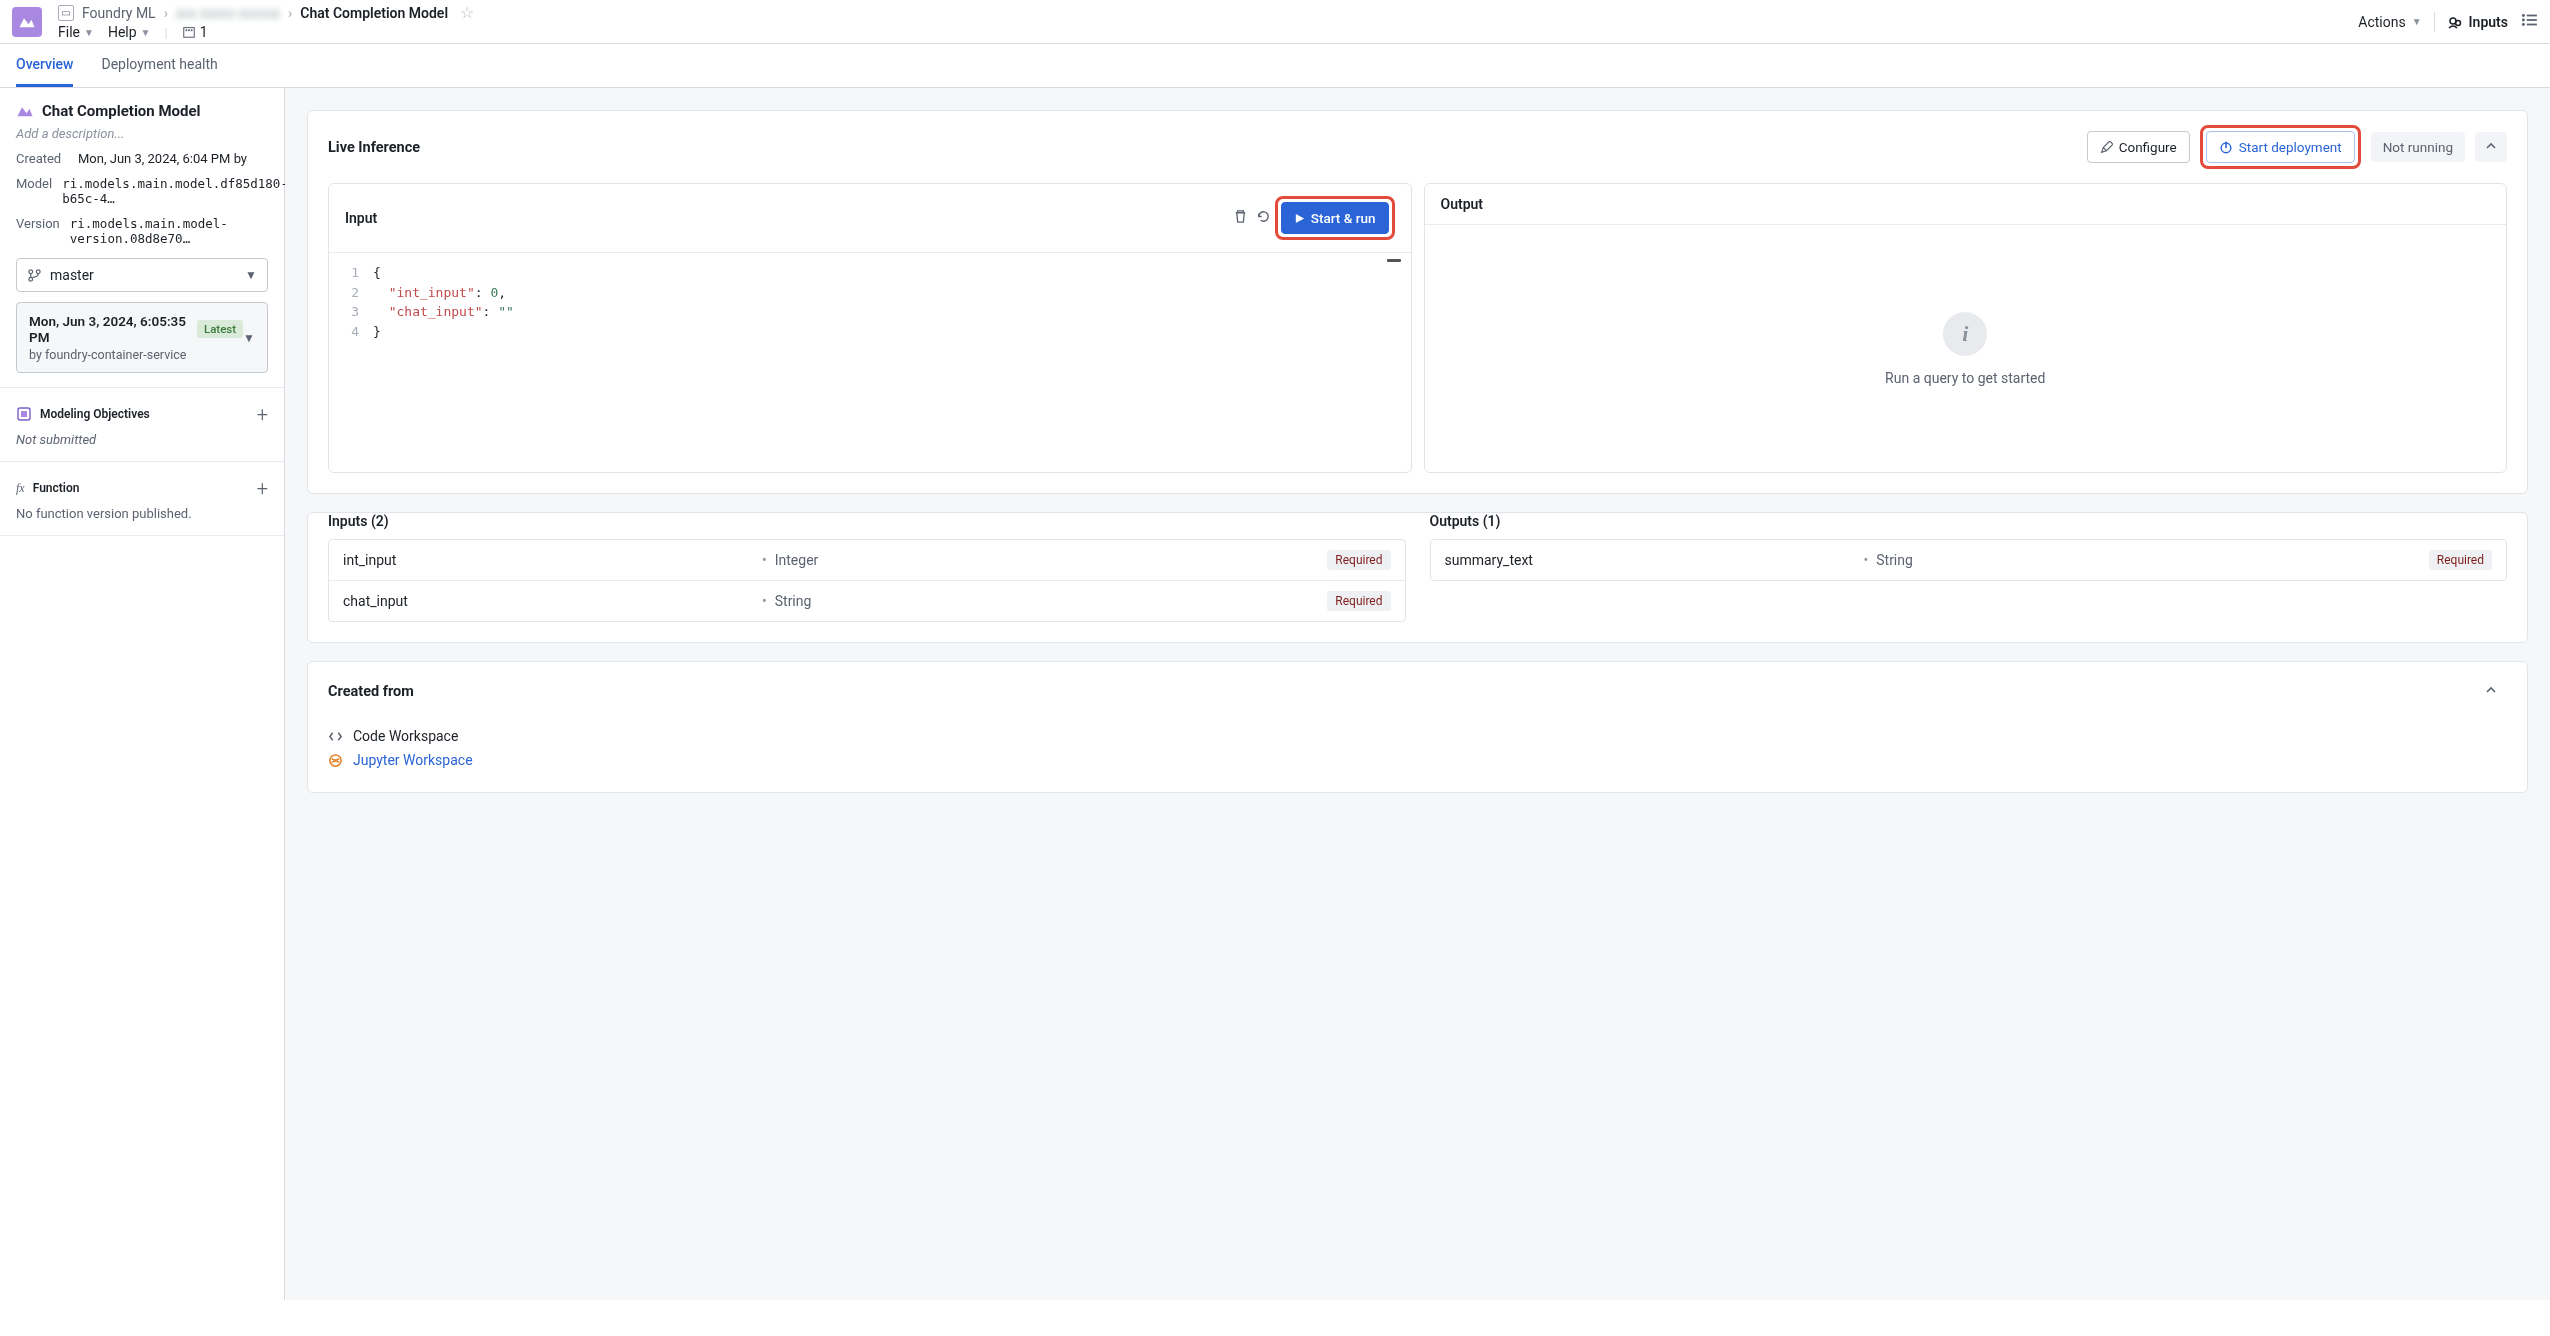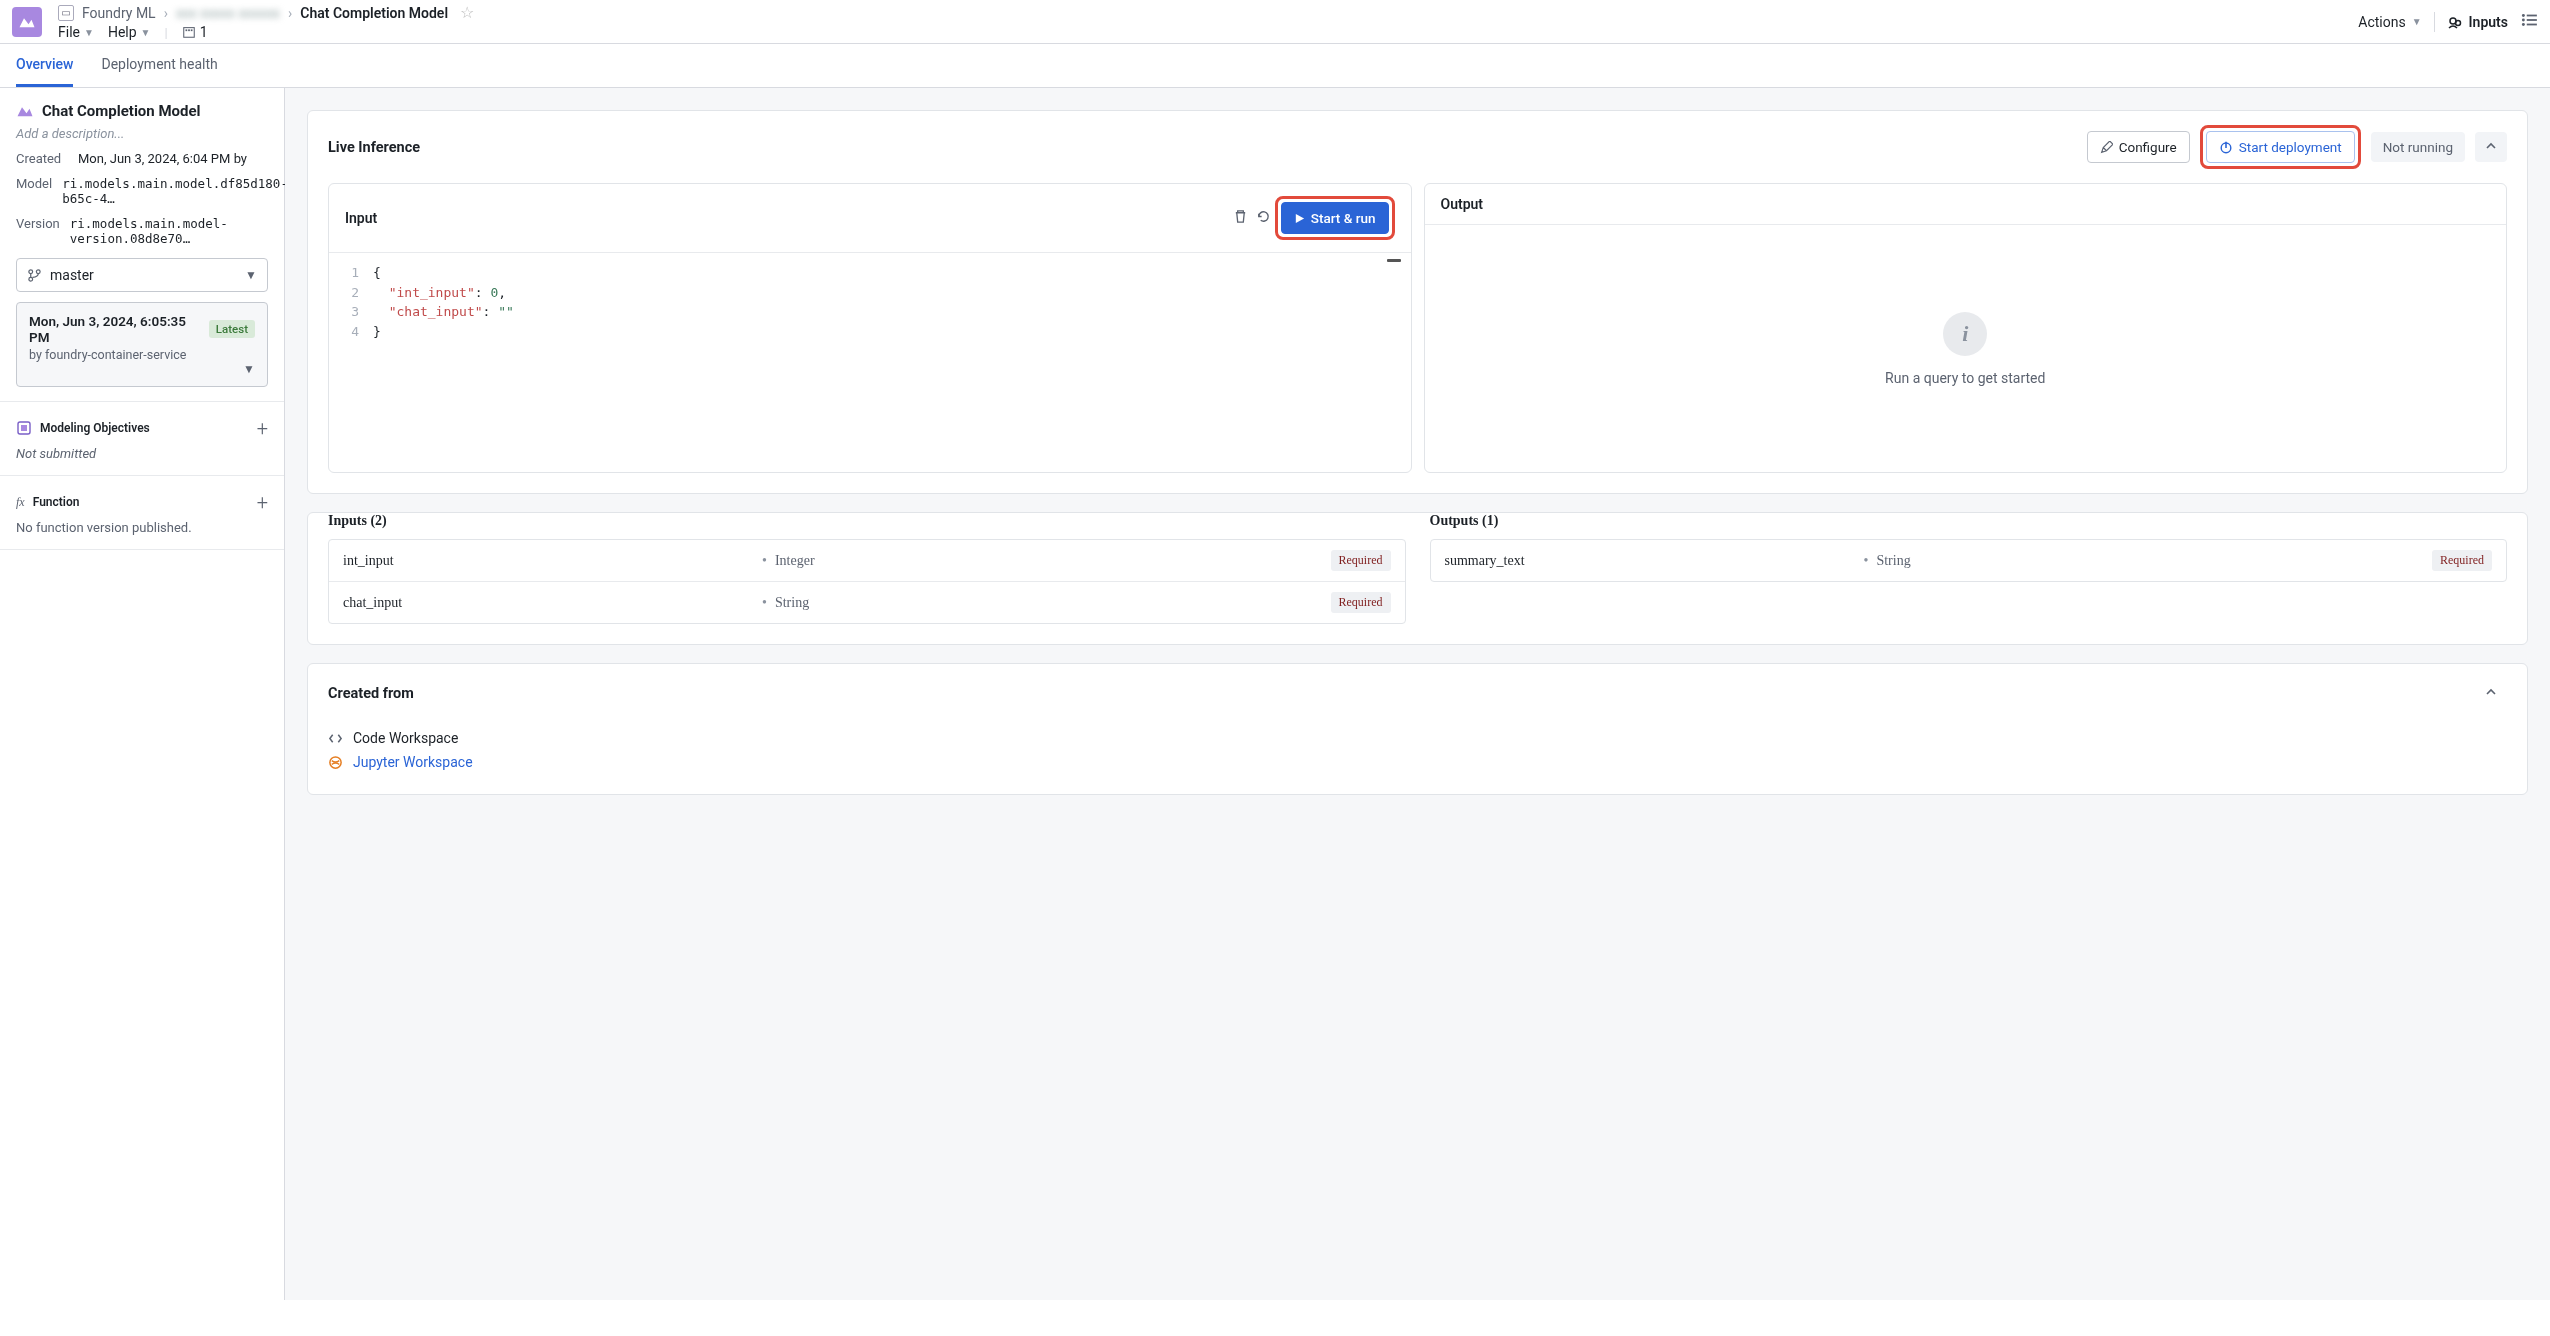--- a/index.html
+++ b/index.html
@@ -40,21 +40,21 @@
 .side-title { font-weight: 700; font-size: 15px; color: #1c2127; }
 .purple-icon { width: 18px; height: 14px; }
 .side-desc { color: #8a929e; font-style: italic; margin-top: 6px; font-size: 13px; }
 .meta-row { display: flex; gap: 10px; margin-top: 10px; font-size: 13px; }
 .meta-label { color: #5c6370; width: 52px; }
 .meta-val { color: #1c2127; }
 .mono { font-family: monospace; font-size: 12.5px; }
 .select-box { margin-top: 12px; border: 1px solid #c5c9d0; border-radius: 4px; padding: 8px 10px; display: flex; align-items: center; gap: 8px; cursor: pointer; background:#fff; }
 .select-box-branch { }
 .select-caret { margin-left: auto; color: #5c6370; font-size: 12px; }
-.version-box { margin-top: 10px; border: 1px solid #c5c9d0; border-radius: 4px; padding: 10px 12px; display: flex; align-items: center; cursor: pointer; background:#f6f7f9;flex-direction:column; }
+.version-box { margin-top: 10px; border: 1px solid #c5c9d0; border-radius: 4px; padding: 10px 12px; display: flex; align-items: center; cursor: pointer; background:#f6f7f9; }
 .version-left { flex: 1; }
 .version-time { font-size: 13.5px; font-weight: 600; color: #1c2127; display:flex; align-items:center; gap:10px;}
 .badge-latest { background: #d9ead9; color: #3b7a3b; font-size: 11.5px; padding: 2px 7px; border-radius: 3px; font-weight:500;}
 .version-by { font-size: 12.5px; color: #5c6370; margin-top:2px;}
 .side-section-header { display: flex; align-items: center; justify-content: space-between; }
 .side-section-title { display: flex; align-items: center; gap: 8px; font-weight: 600; font-size: 12px; }
 .plus-btn { color: #5c6370; font-size: 20px; cursor: pointer; font-weight:300;}
 .side-muted { color: #5c6370; font-style: italic; font-size: 13px; margin-top: 6px; }
 .fx-icon { font-style: italic; font-family: serif; font-weight: 500; color:#5c6370;}
 
@@ -85,21 +85,21 @@
 .tok-num { color: #3b7a5a; }
 .tok-str { color: #3b7a5a; }
 .tok-punc { color: #1c2127; }
 .minimap-bar { position:absolute; top:6px; right:10px; width:14px; height:3px; background:#555; border-radius:1px;}
 
 .output-empty { flex: 1; display: flex; flex-direction: column; align-items: center; justify-content: center; color: #5c6370; gap: 14px; }
 .info-circle { width: 44px; height: 44px; border-radius: 50%; background: #e8eaed; display: flex; align-items: center; justify-content: center; color: #8a929e; font-family: Georgia, serif; font-style: italic; font-size: 22px; font-weight: 600; }
 
 
 .api-grid { display: flex; gap: 24px; padding: 0 20px 20px; }
-.api-col { flex: 1; font-family: Liberation Serif, serif; }
+.api-col { flex: 1; }
 .api-subtitle { font-weight: 600; font-size: 14px; margin-bottom: 10px; }
 .api-table { border: 1px solid #e1e4e8; border-radius: 4px; overflow: hidden; }
 .api-row { display: flex; align-items: center; padding: 10px 14px; border-bottom: 1px solid #e8eaed; }
 .api-row:last-child { border-bottom: none; }
 .api-name { flex: 0 0 40%; }
 .api-type { flex: 1; color: #5c6370; display:flex; align-items:center; gap:8px;}
 .api-type::before { content:"•"; color:#8a929e;}
 .api-required { background: #eef0f3; color: #7f1d1d; font-size: 12px; padding: 3px 8px; border-radius: 3px; }
 .help-icon { width: 15px; height: 15px; border-radius: 50%; background: #c5c9d0; color: #fff; font-size: 11px; display: inline-flex; align-items: center; justify-content: center; margin-left: 6px; }
 .toggle-row { display:flex; align-items:center; gap:10px; }

